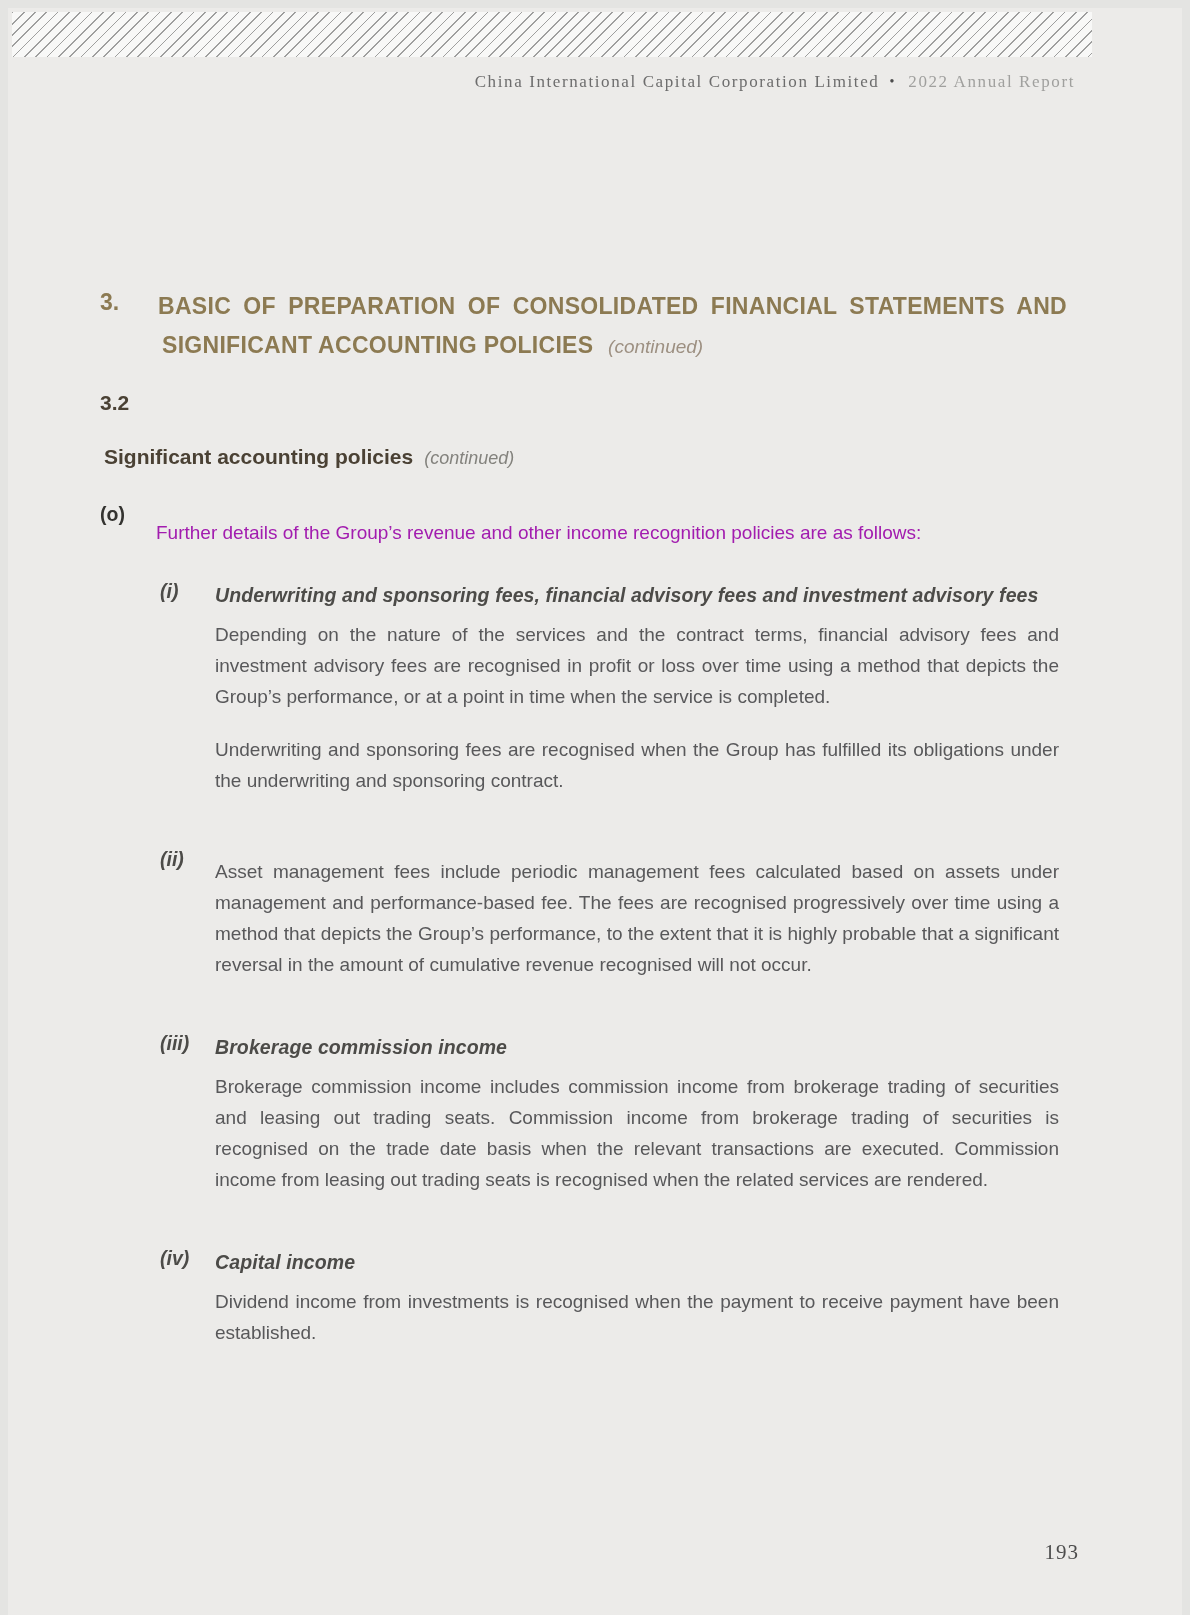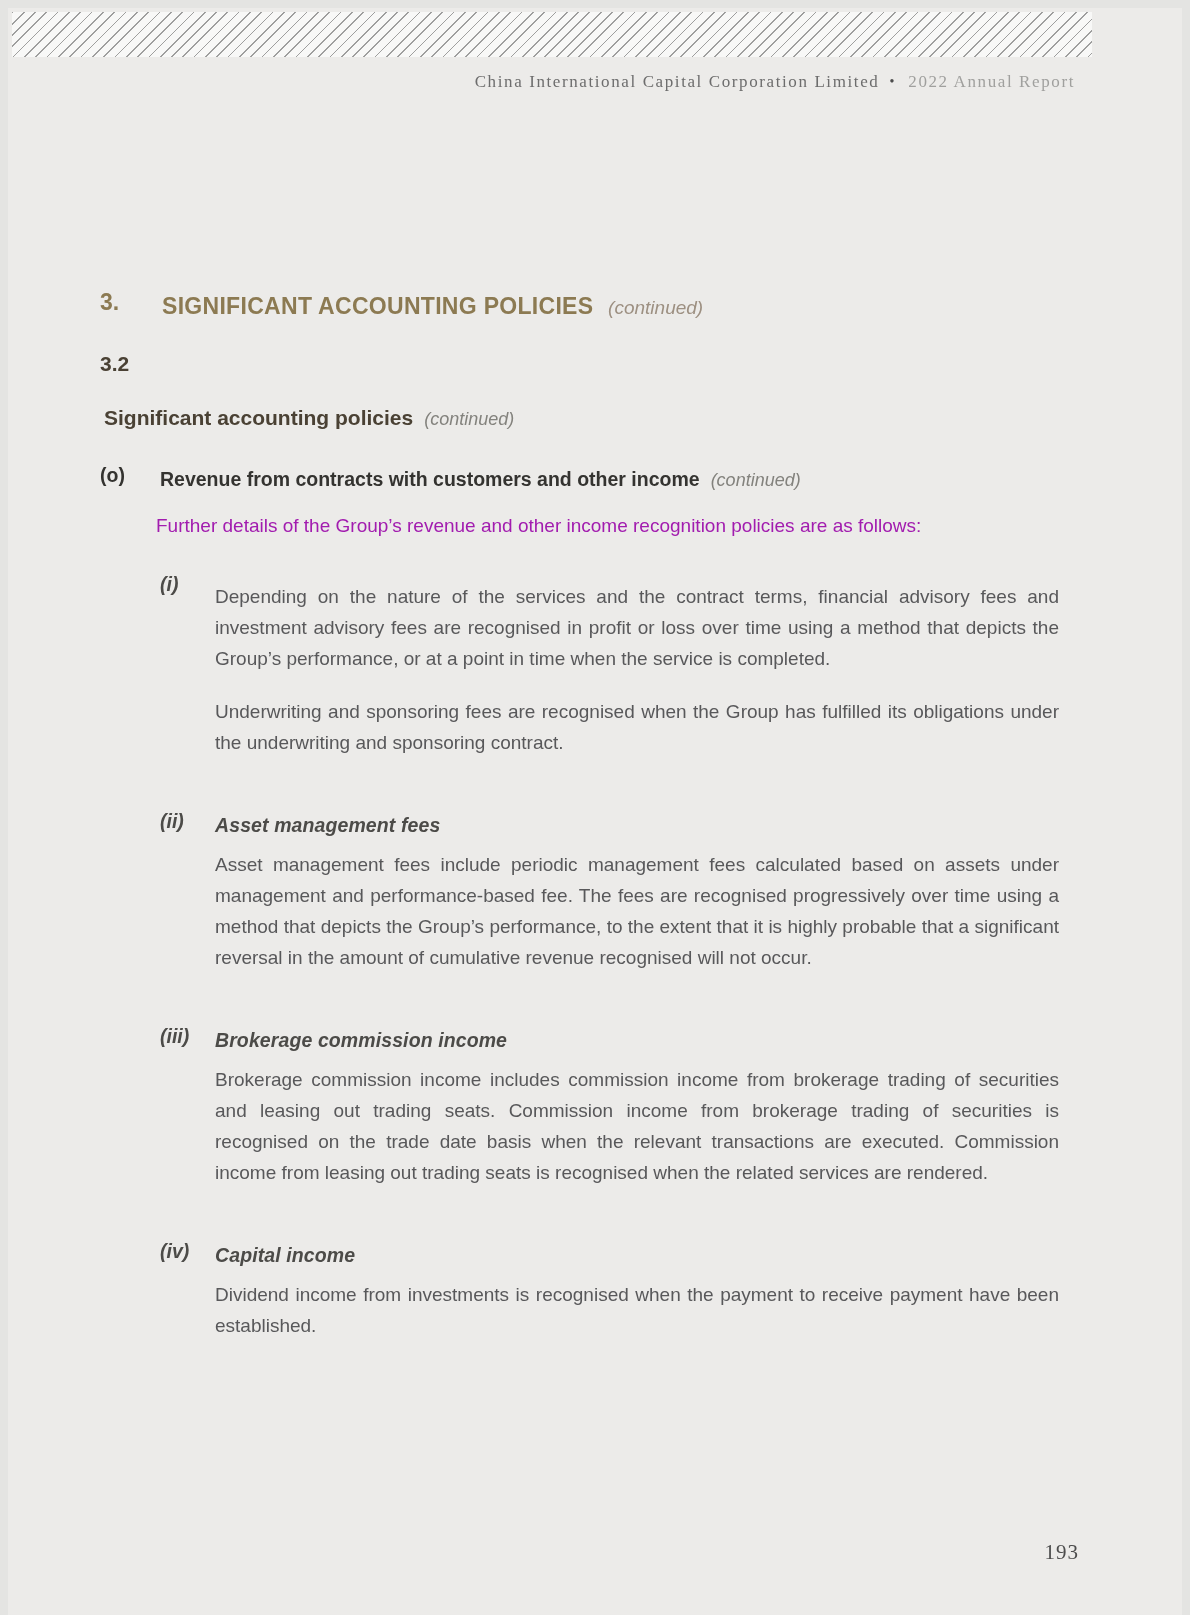--- a/index.html
+++ b/index.html
@@ -133,56 +133,54 @@
 
   <header class="running-header">
     <span class="rh-company">China International Capital Corporation Limited</span><span class="rh-dot">•</span><span class="rh-report">2022 Annual Report</span>
   </header>
 
   <main class="content">
 
     <section class="sec3">
       <span class="sec3-num">3.</span>
       <div class="sec3-title">
+        <div class="sec3-line1">BASIC OF PREPARATION OF CONSOLIDATED FINANCIAL STATEMENTS AND</div>
         <div class="sec3-line2">
           <span>SIGNIFICANT ACCOUNTING POLICIES</span>
           <span class="cont-gold">(continued)</span>
         </div>
       </div>
     </section>
 
     <section class="sec32">
       <span class="sec32-num">3.2</span>
       <div class="sec32-title">
         <span>Significant accounting policies</span><span class="cont">(continued)</span>
       </div>
     </section>
 
     <section class="note-o">
       <span class="note-o-label">(o)</span>
       <div class="note-o-body">
 
-        <div class="note-o-title">
-          <span>Revenue from contracts with customers and other income</span><span class="cont">(continued)</span>
-        </div>
 
         <p class="intro">Further details of the Group’s revenue and other income recognition policies are as follows:</p>
 
         <div class="sub-item first">
           <span class="sub-label">(i)</span>
           <div class="sub-body">
+            <h4 class="sub-title">Underwriting and sponsoring fees, financial advisory fees and investment advisory fees</h4>
             <p class="body-para">Depending on the nature of the services and the contract terms, financial advisory fees and investment advisory fees are recognised in profit or loss over time using a method that depicts the Group’s performance, or at a point in time when the service is completed.</p>
             <p class="body-para">Underwriting and sponsoring fees are recognised when the Group has fulfilled its obligations under the underwriting and sponsoring contract.</p>
           </div>
         </div>
 
         <div class="sub-item">
           <span class="sub-label">(ii)</span>
           <div class="sub-body">
-            <h4 class="sub-title">Asset management fees</h4>
             <p class="body-para">Asset management fees include periodic management fees calculated based on assets under management and performance-based fee. The fees are recognised progressively over time using a method that depicts the Group’s performance, to the extent that it is highly probable that a significant reversal in the amount of cumulative revenue recognised will not occur.</p>
           </div>
         </div>
 
         <div class="sub-item">
           <span class="sub-label">(iii)</span>
           <div class="sub-body">
             <h4 class="sub-title">Brokerage commission income</h4>
             <p class="body-para">Brokerage commission income includes commission income from brokerage trading of securities and leasing out trading seats. Commission income from brokerage trading of securities is recognised on the trade date basis when the relevant transactions are executed. Commission income from leasing out trading seats is recognised when the related services are rendered.</p>
           </div>

